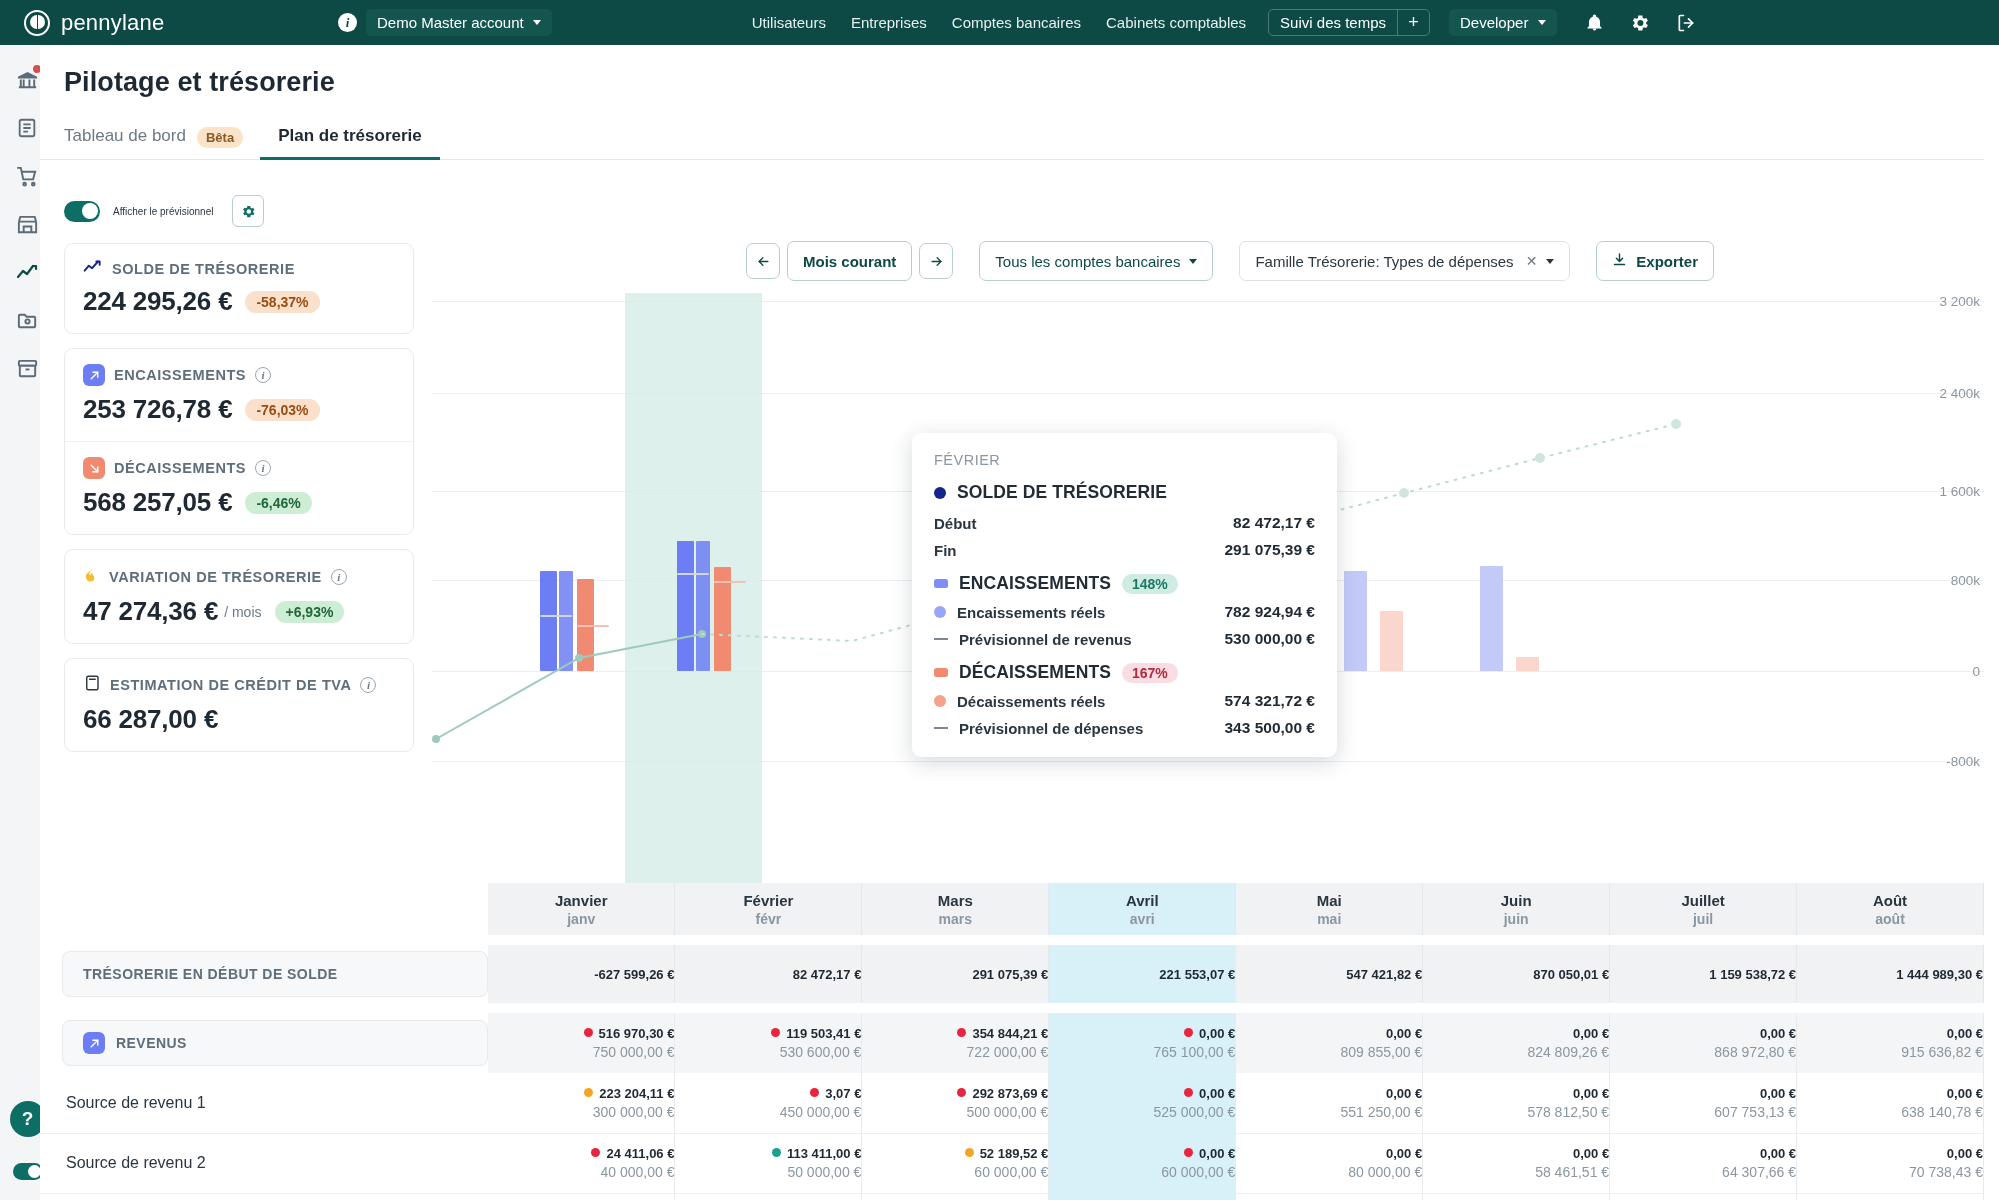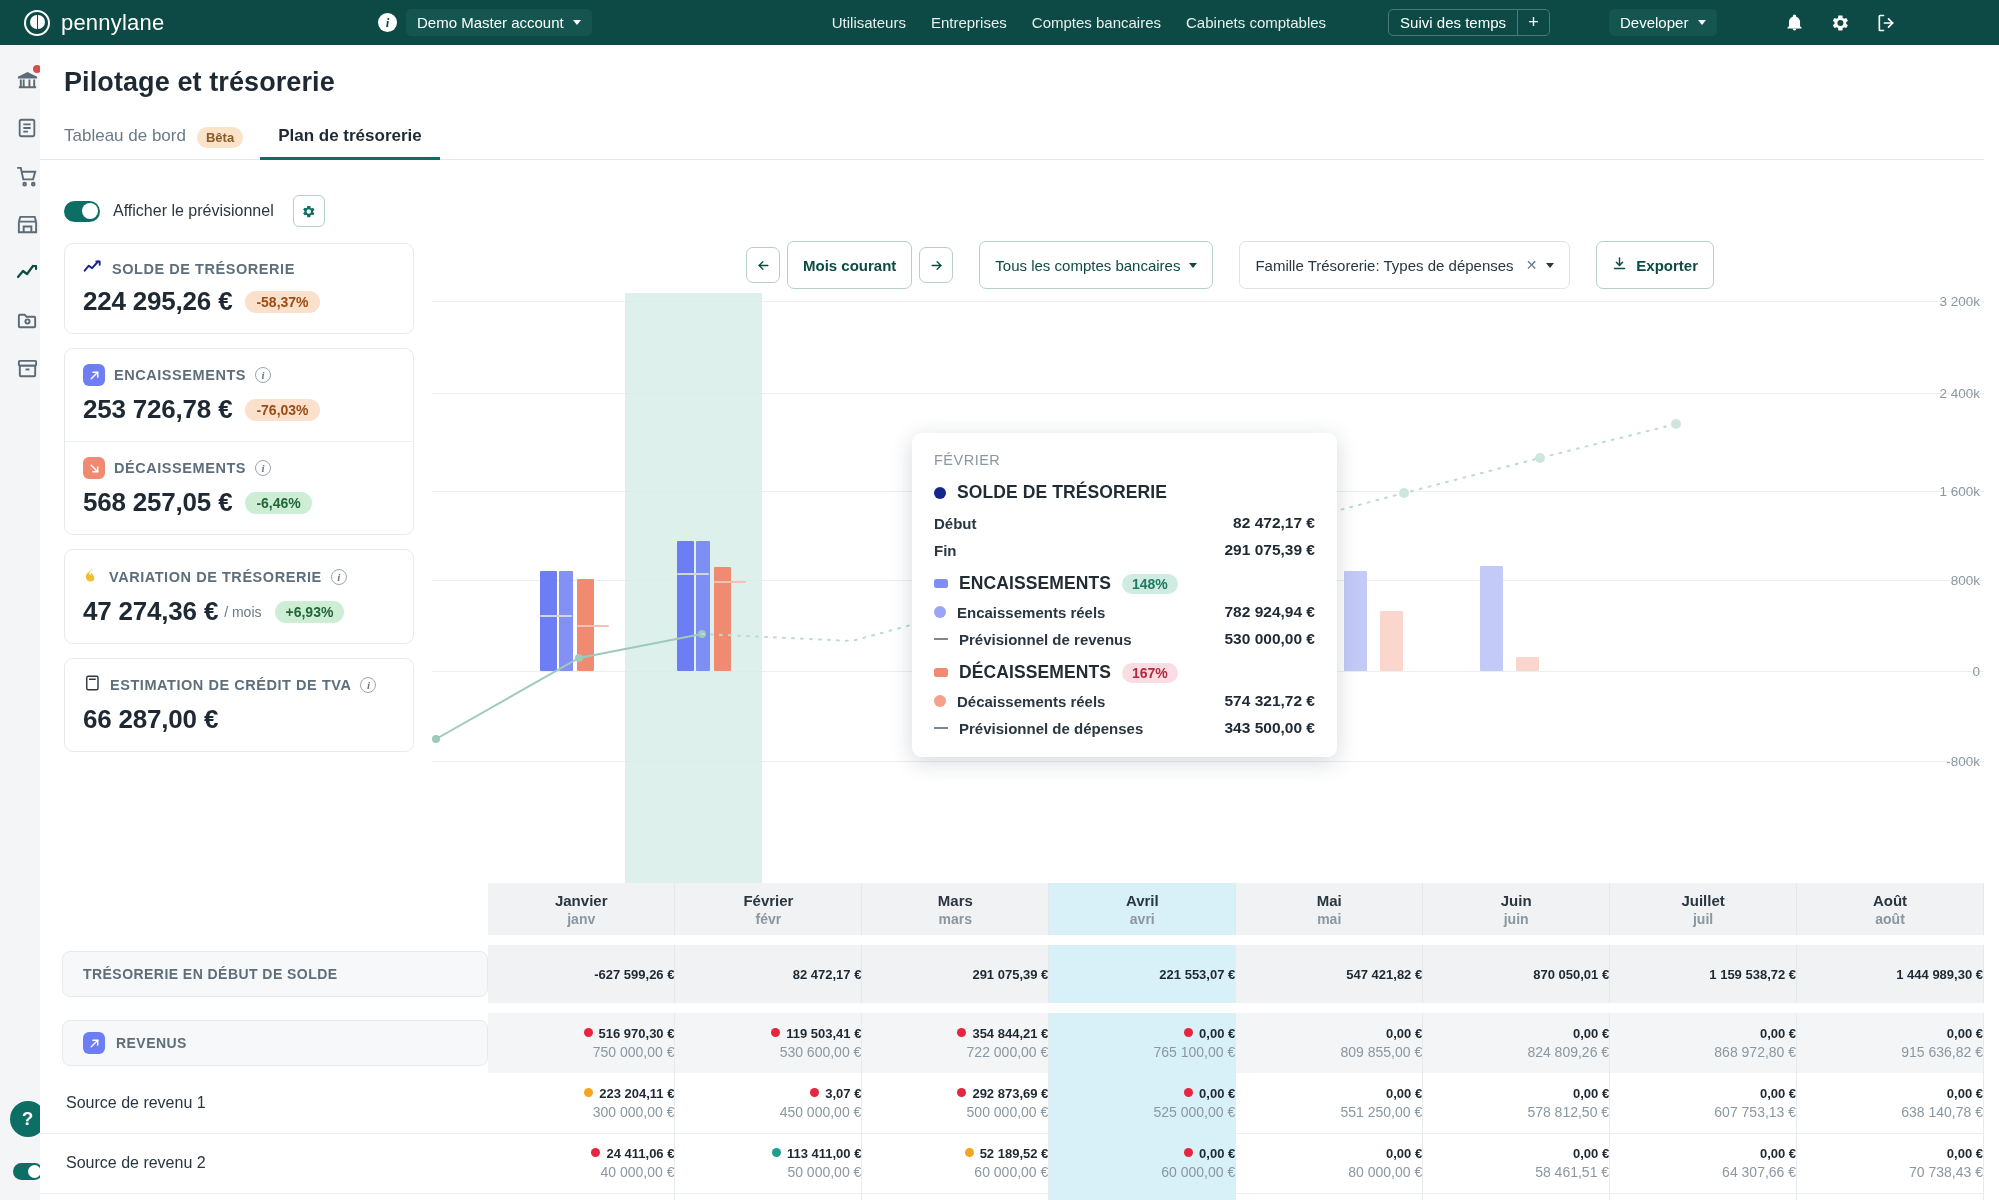--- a/index.html
+++ b/index.html
@@ -8,21 +8,21 @@
   body {
     width:1999px; height:1200px; overflow:hidden;
     font-family:"Liberation Sans", sans-serif;
     background:#ffffff; color:#1f2933;
     -webkit-font-smoothing:antialiased;
   }
 
   
   .topbar {
     position:absolute; left:0; top:0; width:1999px; height:45px;
-    background:#0d4a45; display:flex; align-items:center; color:#fff;gap:40px;
+    background:#0d4a45; display:flex; align-items:center; color:#fff;
   }
   .brand { display:flex; align-items:center; gap:11px; margin-left:24px; width:240px; }
   .brand-logo {
     width:26px; height:26px; border-radius:50%;
     border:2.4px solid #fff; position:relative; flex:none;
   }
   .brand-logo::before {
     content:""; position:absolute; left:3.5px; top:3.5px;
     width:7px; height:13.5px; border-radius:7px 0 0 7px; background:#fff;
   }
@@ -80,21 +80,21 @@
   .tab.active::after { content:""; position:absolute; left:0; right:0; bottom:-1px; height:3px; background:#0d6e66; }
   .beta { background:#fbe3ca; color:#8a5a25; font-size:13px; font-weight:bold; border-radius:11px; padding:3px 9px; margin-bottom:-2px; }
 
   
   .leftcol { position:absolute; left:24px; top:148px; width:350px; }
   .toggle-row { display:flex; align-items:center; gap:13px; height:36px; }
   .toggle {
     width:36px;height:21px;border-radius:11px;background:#0d6e66;position:relative; flex:none;
   }
   .toggle::after{content:"";position:absolute;right:2.5px;top:2.5px;width:16px;height:16px;border-radius:50%;background:#fff;}
-  .toggle-label { font-size:16px; color:#2a3640; }
+  .toggle-label { font-size:10px; color:#2a3640; }
   .gear-btn { width:32px;height:32px;border:1px solid #b6cfcc;border-radius:6px;display:flex;align-items:center;justify-content:center;color:#0d6e66;margin-left:6px; }
 
   .kpi-card { border:1px solid #e7eaec; border-radius:9px; margin-top:14px; background:#fff; }
   .kpi-block { padding:15px 18px 16px 18px; }
   .kpi-block + .kpi-block { border-top:1px solid #eef1f2; }
   .kpi-head { display:flex; align-items:center; gap:9px; }
   .kpi-label { font-size:14.5px; font-weight:bold; letter-spacing:.55px; color:#5e6e7b; }
   .info-i { width:16px;height:16px;border-radius:50%;border:1.4px solid #9aa7b1;color:#6c7a85;font-size:11px;display:flex;align-items:center;justify-content:center;font-family:"Liberation Serif",serif;font-style:italic;font-weight:bold; }
   .kpi-val-row { display:flex; align-items:center; gap:13px; margin-top:8px; }
   .kpi-val { font-size:26px; font-weight:bold; color:#1f2933; letter-spacing:-.2px; }
@@ -104,21 +104,21 @@
   .pill.pos { background:#cdedd5; color:#22663a; }
 
   .sq { width:22px;height:22px;border-radius:6px;display:flex;align-items:center;justify-content:center;color:#fff;font-size:14px; }
   .sq.blue { background:#6d7ef5; }
   .sq.red  { background:#f08a70; }
 
   .period-note { font-size:13.5px; color:#6b7a87; line-height:1.45; margin-top:18px; width:340px; }
 
   
   .toolbar { position:absolute; left:706px; top:196px; display:flex; align-items:center; gap:0; }
-  .btn { border:1px solid #b6cfcc; background:#fff; color:#0d4a45; font-size:15px; border-radius:7px; height:48px; display:flex; align-items:center; padding:0 15px; gap:9px; cursor:pointer; }
+  .btn { border:1px solid #b6cfcc; background:#fff; color:#0d4a45; font-size:15px; border-radius:7px; height:40px; display:flex; align-items:center; padding:0 15px; gap:9px; cursor:pointer; }
   .navgrp { display:flex; align-items:center; gap:7px; }
   .navsq { width:34px;height:36px; border:1px solid #b6cfcc; border-radius:7px; display:flex;align-items:center;justify-content:center; color:#0d4a45; font-size:16px; background:#fff; }
   .btn.month { font-weight:bold; }
   .btn.accounts { margin-left:26px; }
   .btn.family { margin-left:26px; border-color:#dde2e4; color:#2a3640; }
   .btn.export { margin-left:26px; font-weight:bold; }
   .x-ico { font-size:14px; color:#6b7a87; margin-left:3px; }
 
   
   .chart { position:absolute; left:392px; top:248px; width:1552px; height:590px; }

